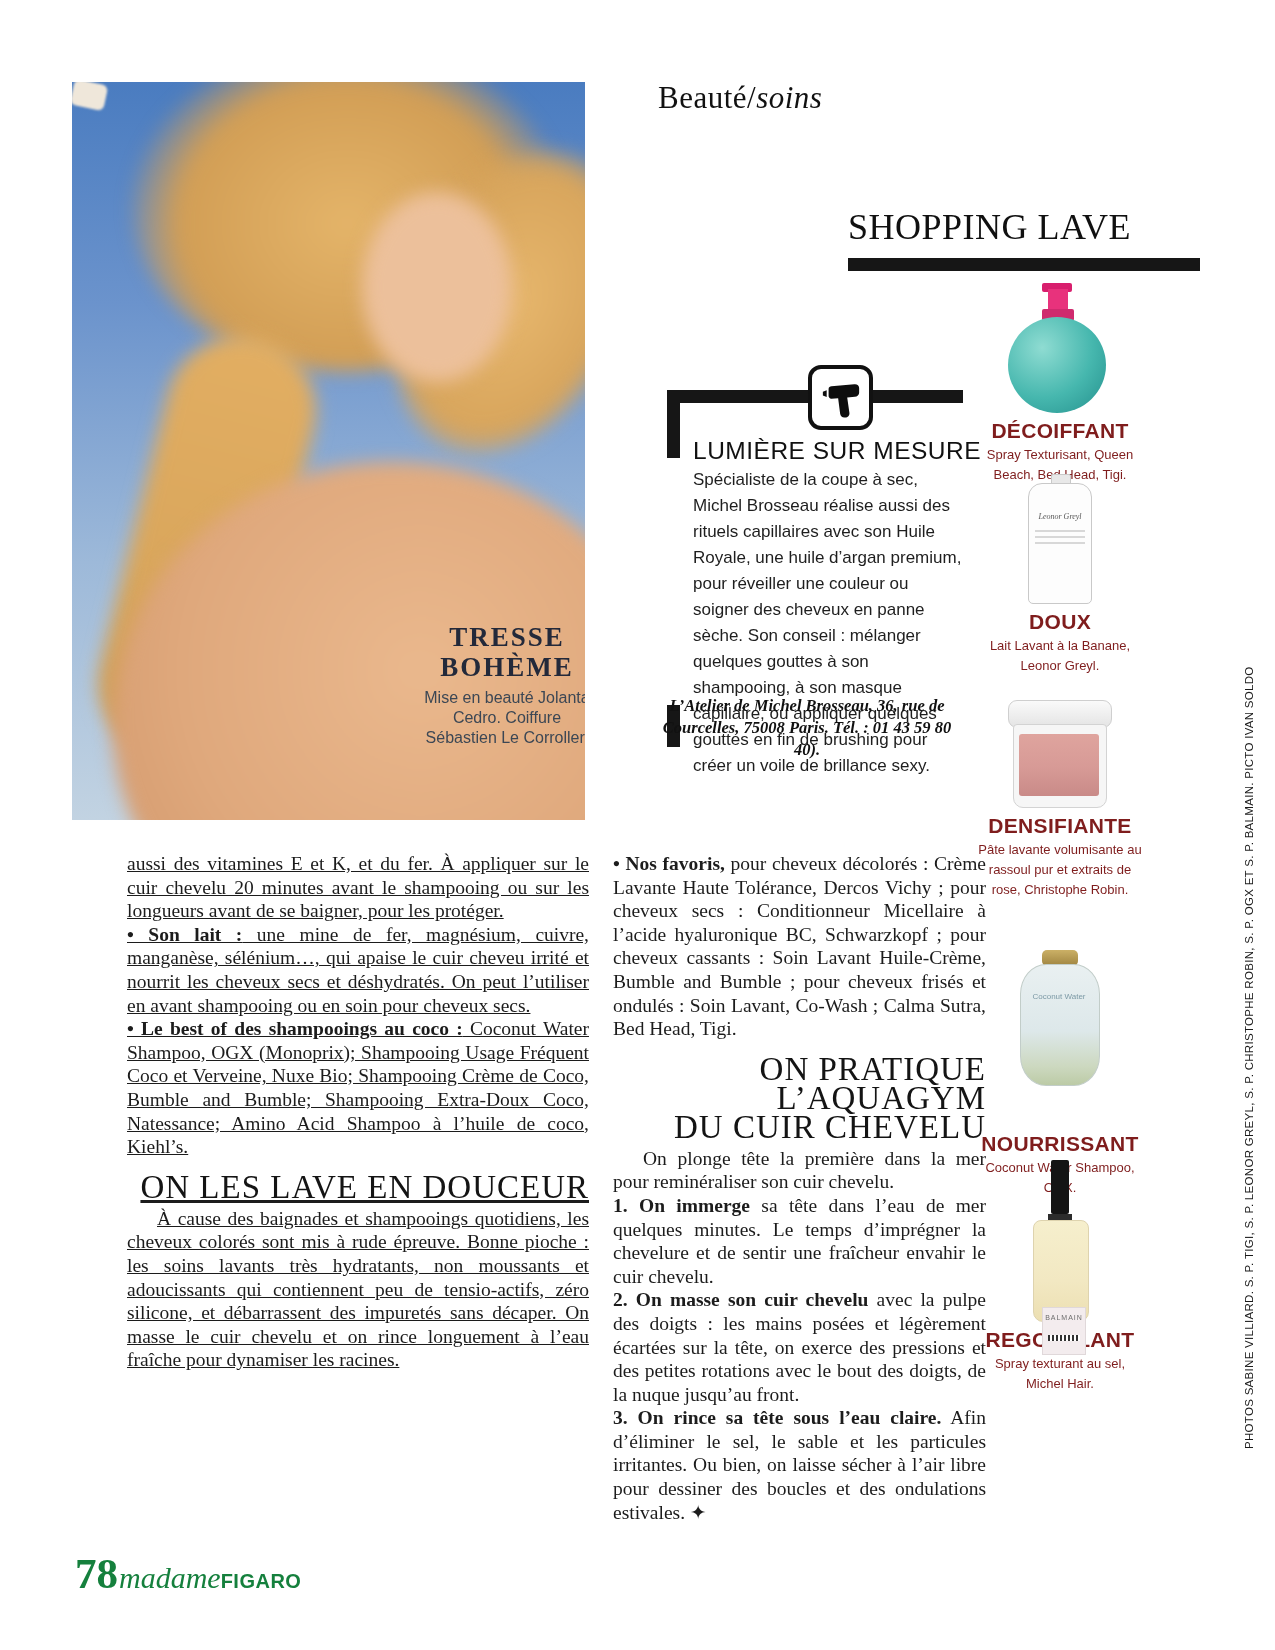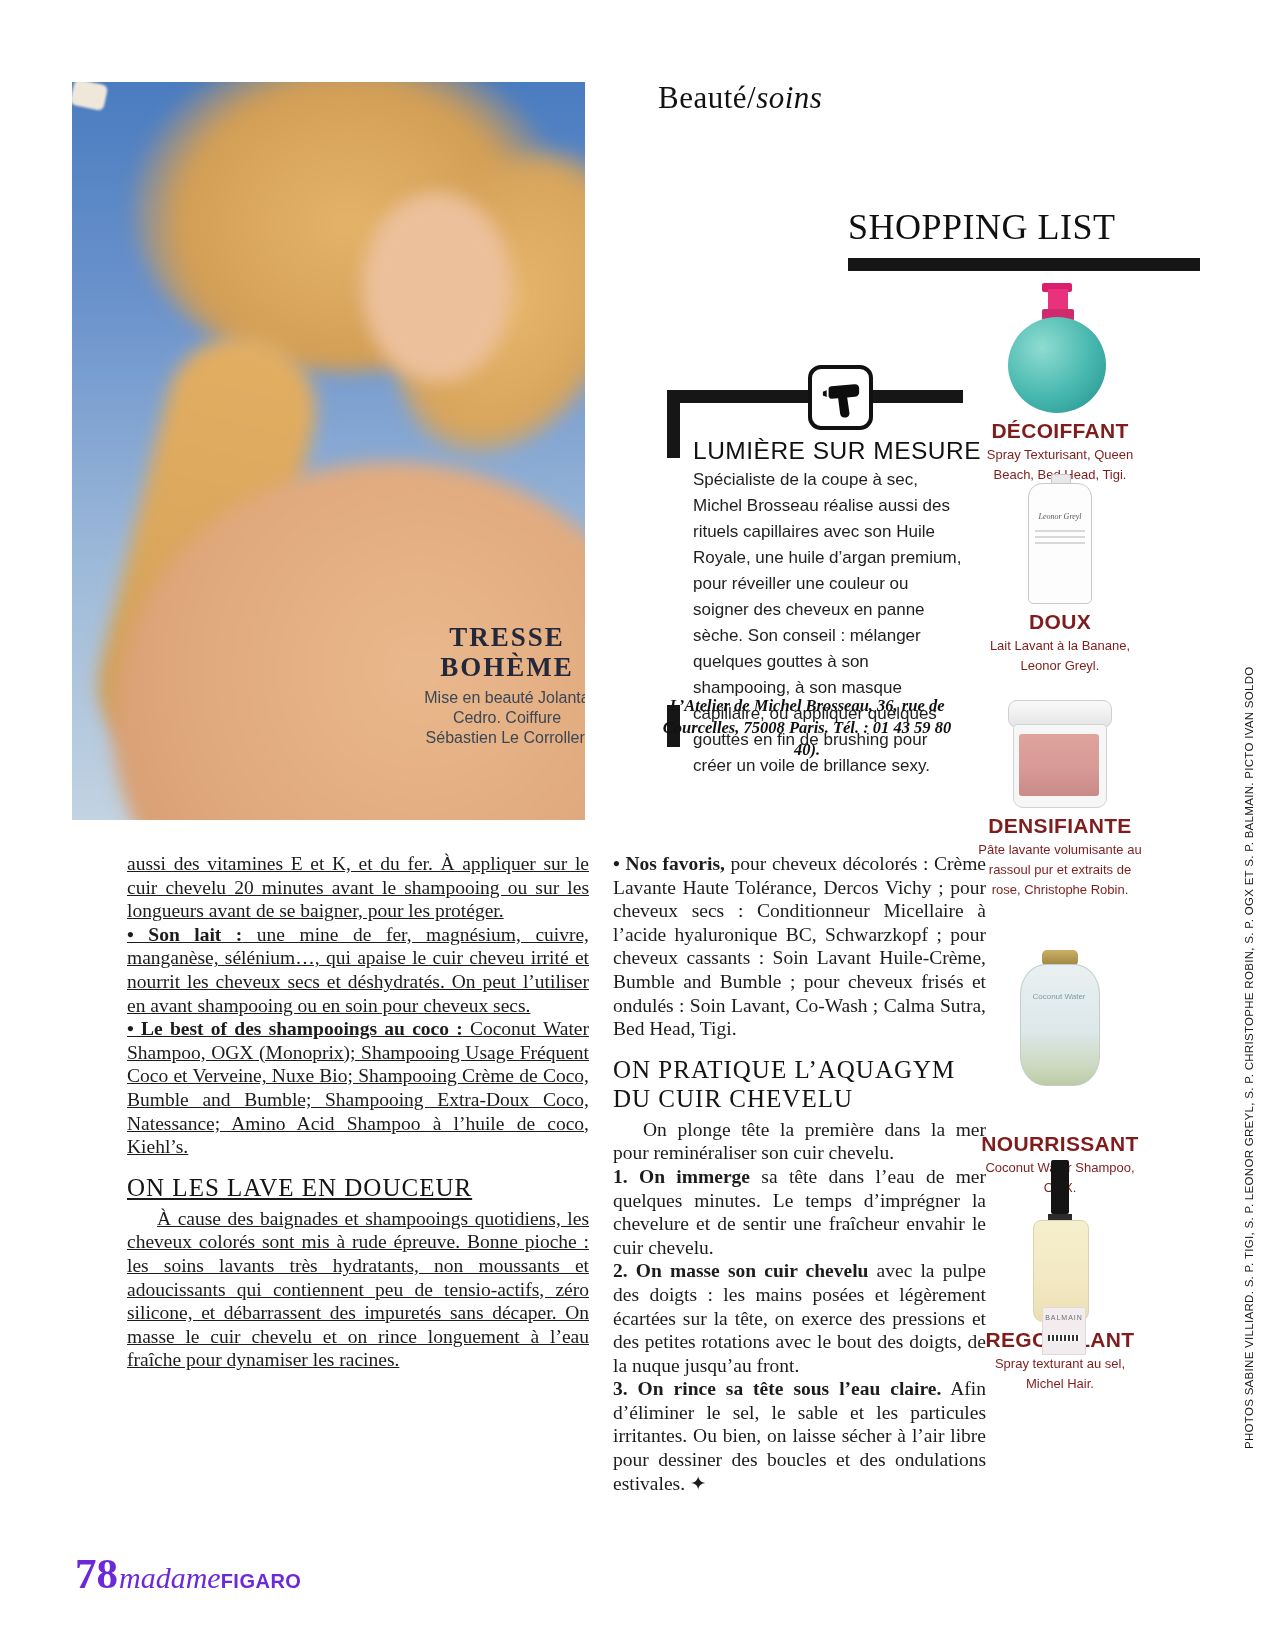--- a/index.html
+++ b/index.html
@@ -98,25 +98,25 @@
         font-family:"Liberation Serif",serif;font-style:italic;font-weight:bold;font-size:16.5px;line-height:22px;color:#111;}
 
   
   .col{position:absolute;top:852px;font-family:"Liberation Serif",serif;font-size:19.5px;
         line-height:23.6px;color:#1c1c1c;text-align:justify;}
   .col-1{left:127px;width:462px;text-decoration:underline;}
   .col-2{left:613px;width:373px;}
   .col p{margin:0;}
   .col .indent{text-indent:30px;}
   .col b{font-weight:bold;}
-  .col-heading{font-size:25px;letter-spacing:1px;text-align:left;margin:14px 0 5px 0 !important;
+  .col-heading{font-size:33px;letter-spacing:1px;text-align:right;margin:14px 0 5px 0 !important;
         line-height:29px;color:#141414;font-weight:normal;}
 
   
-  .footer-logo{position:absolute;left:75px;top:1549px;display:flex;align-items:baseline;color:#6d28d9;}
+  .footer-logo{position:absolute;left:75px;top:1549px;display:flex;align-items:baseline;color:#15803d;}
   .footer-logo .num{font-family:"Liberation Serif",serif;font-weight:bold;font-size:43px;}
   .footer-logo .mad{font-family:"Liberation Serif",serif;font-style:italic;font-size:30px;margin-left:1px;}
   .footer-logo .fig{font-size:20px;font-weight:bold;letter-spacing:.5px;}
 
   .credits-vertical{position:absolute;left:1243px;top:737px;height:712px;width:16px;
         writing-mode:vertical-rl;transform:rotate(180deg);font-size:11.5px;letter-spacing:.3px;
         color:#1a1a1a;white-space:nowrap;}
 </style>
 </head>
 <body>
@@ -133,21 +133,21 @@
     <div class="blob b-face"></div>
     <div class="blob b-braid"></div>
     <div class="blob b-shoulder"></div>
     <div class="b-tie"></div>
     <div class="photo-caption">
       <div class="title">TRESSE BOHÈME</div>
       <div class="credits">Mise en beauté Jolanta Cedro. Coiffure Sébastien Le Corroller.</div>
     </div>
   </div>
 
-  <div class="shopping-title">SHOPPING LIST</div>
+  <div class="shopping-title">SHOPPING LAVE</div>
   <div class="shopping-bar"></div>
 
   <div class="product" style="top:281px;">
     <div class="img img-decoiffant">
       <div class="d-nozzle"></div>
       <div class="d-cap"></div>
       <div class="d-collar"></div>
       <div class="d-ball"></div>
     </div>
     <div class="pname">DÉCOIFFANT</div>

